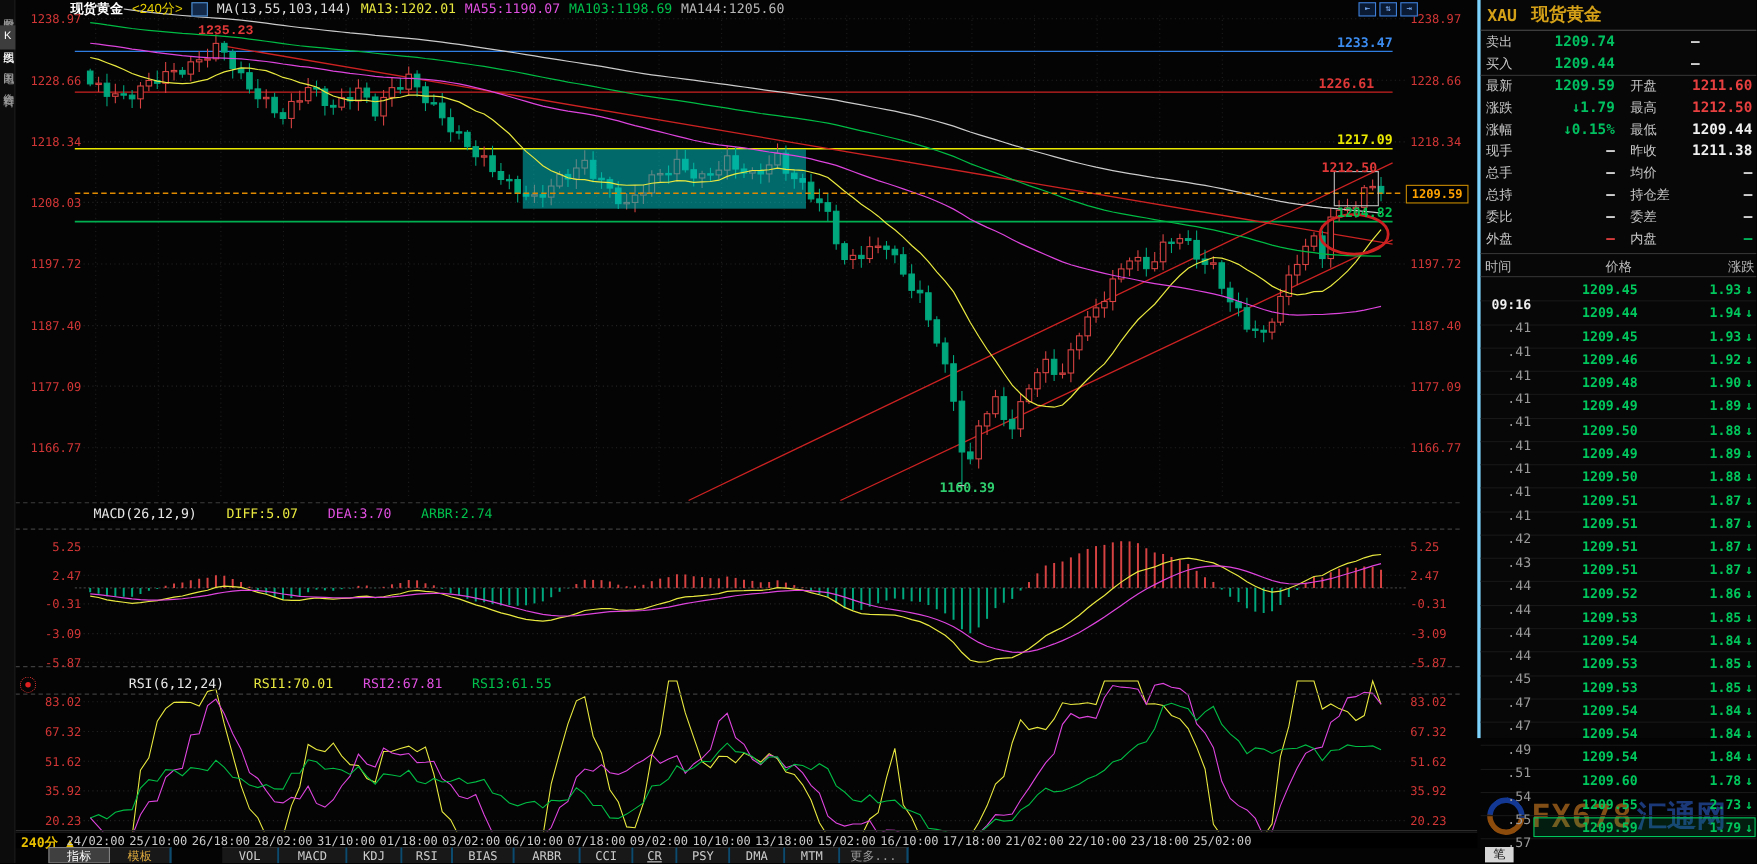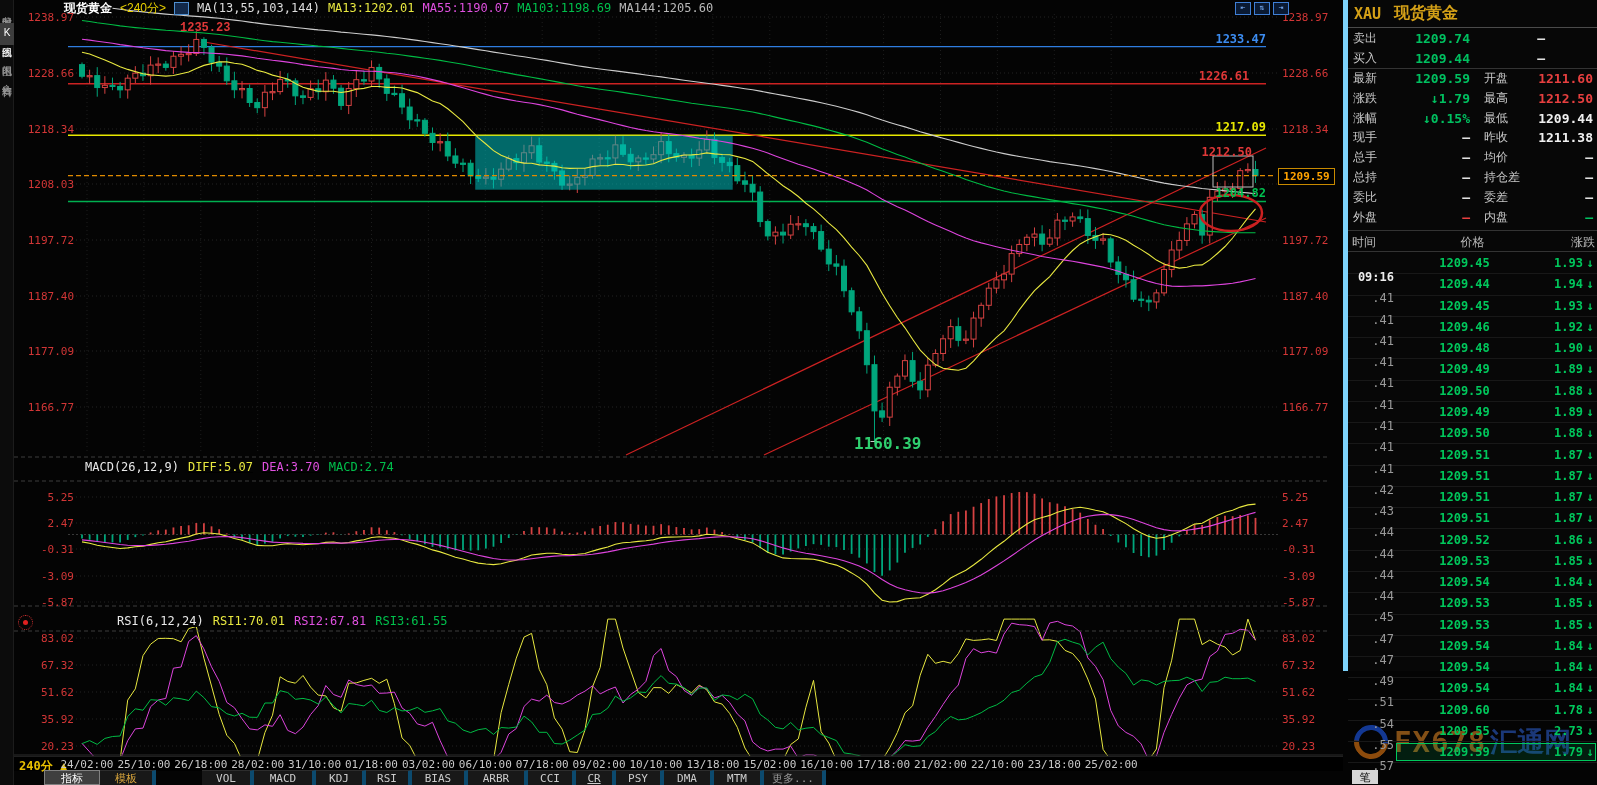--- a/index.html
+++ b/index.html
@@ -21,37 +21,37 @@
   .hicon{width:13px;height:11px;background:#12294a;border:1px solid #4f8fd0;display:inline-block;}
   #winbtns{position:absolute;left:1221px;top:2px;display:flex;gap:3px;z-index:4;}
   .wb{width:14px;height:11px;border:1px solid #3f7fd6;color:#7fb4ff;font-size:8px;line-height:10px;
       text-align:center;background:#0a1a33;}
   .lab{position:absolute;font-size:11px;line-height:13px;z-index:3;}
   .axl{width:48px;text-align:right;color:#d23636;}
   .axr{width:54px;text-align:left;color:#d23636;}
   .lvl{position:absolute;width:84px;text-align:right;font-weight:bold;font-size:12px;z-index:3;}
   #cpbox{position:absolute;left:1264px;top:168px;width:55px;height:15px;border:1px solid #c88a00;
          color:#ffa200;font-size:11px;line-height:15px;text-align:center;background:#000;z-index:4;font-weight:bold;}
-  #ind-macd,#ind-rsi{position:absolute;left:71px;display:flex;gap:9px;font-size:12px;z-index:3;white-space:nowrap;text-decoration:underline;}
+  #ind-macd,#ind-rsi{position:absolute;left:71px;display:flex;gap:27px;font-size:12px;z-index:3;white-space:nowrap;text-decoration:underline;}
   #rsun{position:absolute;left:4px;top:615px;width:13px;height:13px;border-radius:50%;
         border:1px dotted #d03030;z-index:3;display:flex;align-items:center;justify-content:center;}
   #rsun div{width:5px;height:5px;border-radius:50%;background:#e02020;}
   #xrow{position:absolute;left:0;top:756px;width:1329px;height:14px;z-index:3;background:#000;
         border-top:1px solid #1f1f1f;}
   .xlab{position:absolute;top:1px;width:70px;text-align:center;color:#c8c8c8;font-size:11px;}
   #period{position:absolute;left:5px;top:1px;color:#e8c000;font-weight:bold;font-size:12px;}
   #tbar{position:absolute;left:30px;top:770px;height:15px;display:flex;z-index:3;}
   .titem{font-size:11px;line-height:13px;color:#cccccc;text-align:center;background:#181818;
-         border-right:4px solid #0c4a6e;border-top:1px solid #2d2d2d;padding-top:1px;box-sizing:border-box;}
+         border-right:2px solid #0c4a6e;border-top:1px solid #2d2d2d;padding-top:1px;box-sizing:border-box;}
   .titem.sel{background:#3f3f3f;color:#ffffff;border:1px solid #808080;}
   .titem.tpl{color:#d8a53c;}
   .titem.more{color:#999999;}
   
   #panel{position:absolute;left:1343px;top:0;width:254px;height:671px;background:#070707;
-         border-left:5px solid #7dd3fc;box-sizing:border-box;}
+         border-left:3px solid #7dd3fc;box-sizing:border-box;}
   #qtitle{position:absolute;left:0;top:0;width:100%;height:27px;border-bottom:1px solid #4a4a4a;z-index:2;}
   #qcode{position:absolute;left:6px;top:5px;color:#d4a017;font-weight:bold;font-size:15px;}
   #qname{position:absolute;left:46px;top:3px;color:#d4a017;font-weight:bold;font-size:16px;}
   #qrows{position:absolute;left:0;top:29px;width:100%;z-index:2;}
   .qrow{display:flex;height:19.8px;align-items:center;font-size:12px;}
   .ql{width:50px;color:#c8c8c8;padding-left:5px;box-sizing:border-box;}
   .qv{width:72px;text-align:right;font-weight:bold;font-size:13px;}
   .ql2{width:58px;color:#c8c8c8;padding-left:14px;box-sizing:border-box;}
   .qv2{flex:1;text-align:right;font-weight:bold;font-size:13px;padding-right:4px;}
   .qv2.mid{padding-right:52px;}
@@ -637,36 +637,36 @@
     <div id="winbtns">
         <div class="wb">⇤</div>
         <div class="wb">⇅</div>
         <div class="wb">⇥</div>
       </div>
 
     <div id="ind-macd" style="top:460px;">
       <span style="color:#e8e8e8;">MACD(26,12,9)</span>
       <span style="color:#e8e840;">DIFF:5.07</span>
       <span style="color:#e050e0;">DEA:3.70</span>
-      <span style="color:#00c04c;">MACD:2.74</span>
+      <span style="color:#00c04c;">ARBR:2.74</span>
     </div>
 
     <div id="rsun">
         <div></div>
       </div>
 
     <div id="ind-rsi" style="top:614px;padding-left:32px;">
       <span style="color:#e8e8e8;">RSI(6,12,24)</span>
       <span style="color:#e8e840;">RSI1:70.01</span>
       <span style="color:#e050e0;">RSI2:67.81</span>
       <span style="color:#00c04c;">RSI3:61.55</span>
     </div>
 
     <div class="lab" style="left:166px;top:22px;color:#e03838;font-weight:bold;font-size:12px;font-family:Liberation Mono, monospace;">1235.23</div>
-    <div class="lab" style="left:840px;top:437px;color:#2fcf6f;font-weight:bold;font-size:16px;">1160.39</div>
+    <div class="lab" style="left:840px;top:437px;color:#2fcf6f;font-weight:bold;font-size:12px;">1160.39</div>
     <div class="lvl" style="left:1154px;top:145px;color:#e03838;">1212.50</div>
     <div id="cpbox">1209.59</div>
 
     <div id="xrow">
       <span id="period">
         <span>240分</span>
         <span>▲</span>
       </span>
     <div class="xlab" style="left: 38px;">24/02:00</div>
         <div class="xlab" style="left: 94.9px;">25/10:00</div>

